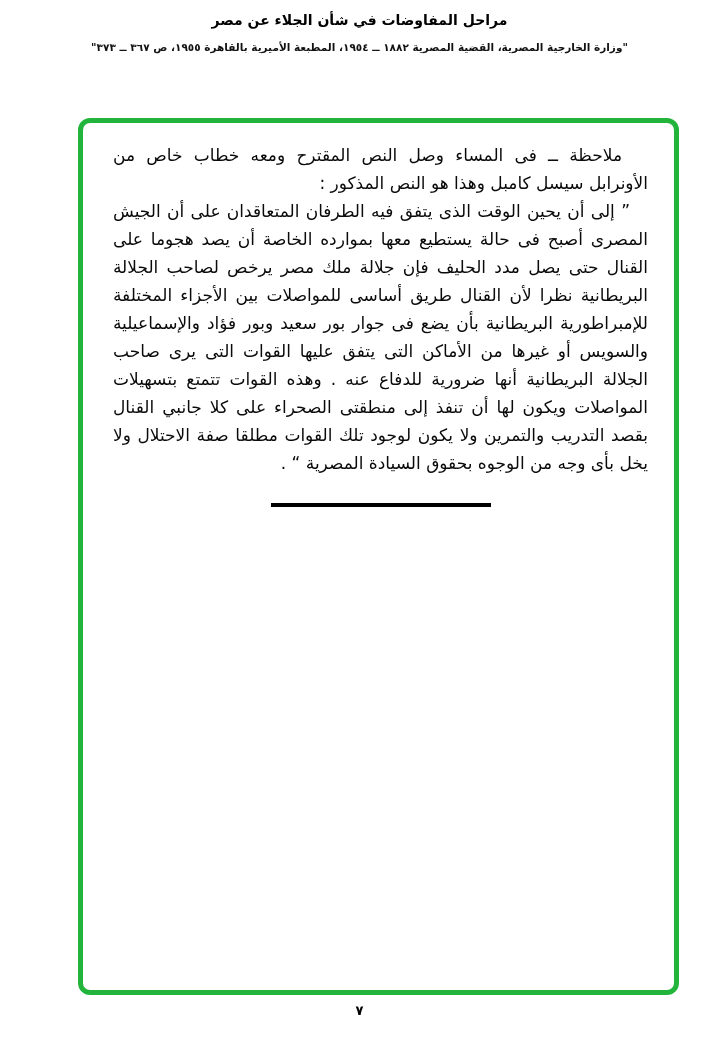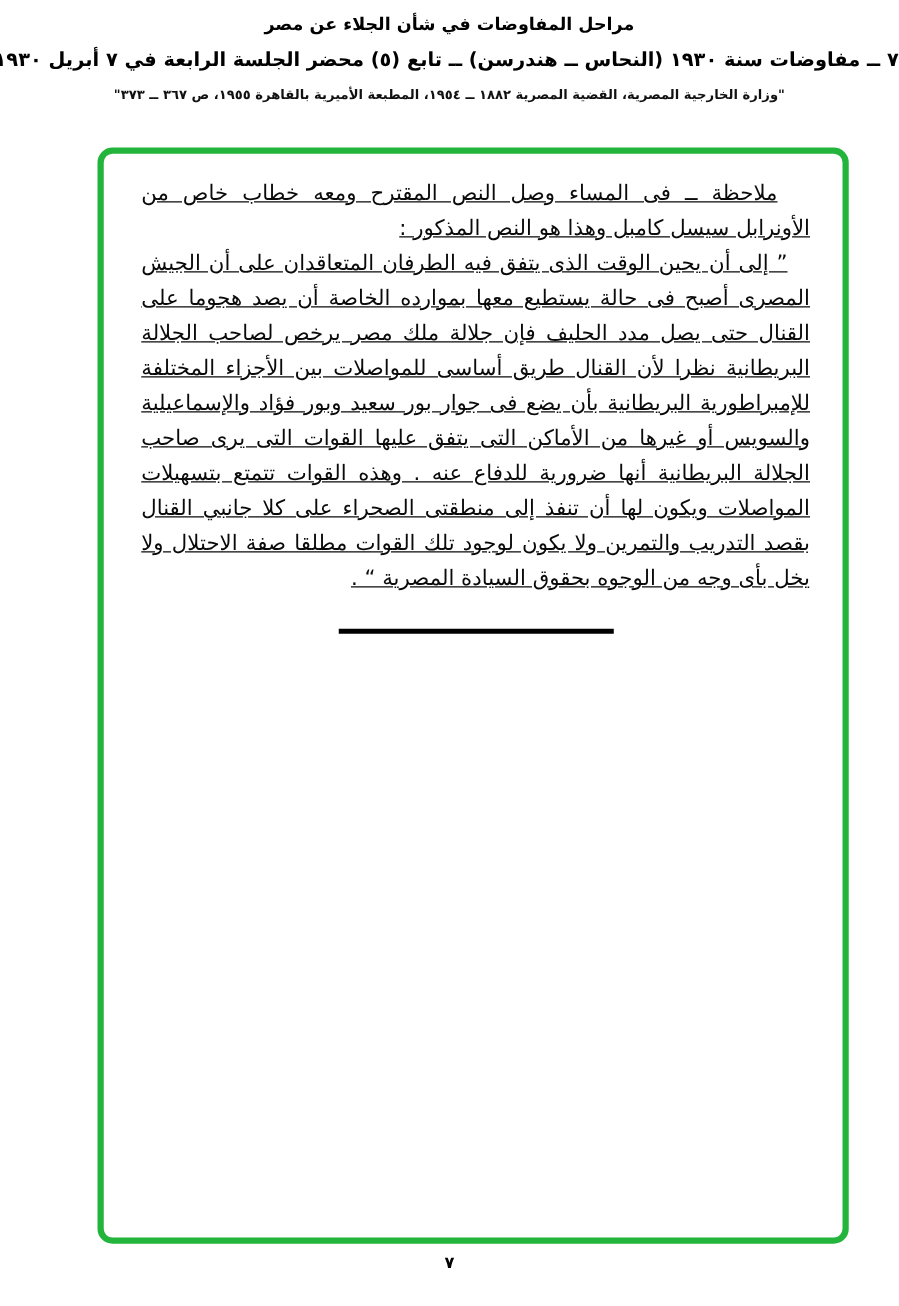--- a/index.html
+++ b/index.html
@@ -54,21 +54,20 @@
     padding: 16px 26px 0 30px;
   }
 
   .note-paragraph,
   .body-paragraph {
     direction: rtl;
     text-align: justify;
     font-size: 17px;
     line-height: 28px;
     color: #0a0a0a;
-    text-decoration: underline;
   }
   .note-paragraph {
     text-indent: 26px;
     margin-top: 2px;
   }
   .body-paragraph {
     text-indent: 18px;
   }
 
   .divider {
@@ -90,21 +89,20 @@
     direction: rtl;
   }
 </style>
 </head>
 <body>
 
 <div class="page">
 
   <header class="header">
     <div class="title">مراحل المفاوضات في شأن الجلاء عن مصر</div>
-    <div class="subtitle">٧ ــ مفاوضات سنة ١٩٣٠ (النحاس ــ هندرسن) ــ تابع (٥) محضر الجلسة الرابعة في ٧ أبريل ١٩٣٠</div>
     <div class="source">"وزارة الخارجية المصرية، القضية المصرية ١٨٨٢ ــ ١٩٥٤، المطبعة الأميرية بالقاهرة ١٩٥٥، ص ٣٦٧ ــ ٣٧٣"</div>
   </header>
 
   <section class="green-box" style="border-color: rgb(35, 180, 60);">
     <p class="note-paragraph">ملاحظة ــ فى المساء وصل النص المقترح ومعه خطاب خاص من الأونرابل سيسل كامبل وهذا هو النص المذكور :</p>
     <p class="body-paragraph">” إلى أن يحين الوقت الذى يتفق فيه الطرفان المتعاقدان على أن الجيش المصرى أصبح فى حالة يستطيع معها بموارده الخاصة أن يصد هجوما على القنال حتى يصل مدد الحليف فإن جلالة ملك مصر يرخص لصاحب الجلالة البريطانية نظرا لأن القنال طريق أساسى للمواصلات بين الأجزاء المختلفة للإمبراطورية البريطانية بأن يضع فى جوار بور سعيد وبور فؤاد والإسماعيلية والسويس أو غيرها من الأماكن التى يتفق عليها القوات التى يرى صاحب الجلالة البريطانية أنها ضرورية للدفاع عنه . وهذه القوات تتمتع بتسهيلات المواصلات ويكون لها أن تنفذ إلى منطقتى الصحراء على كلا جانبي القنال بقصد التدريب والتمرين ولا يكون لوجود تلك القوات مطلقا صفة الاحتلال ولا يخل بأى وجه من الوجوه بحقوق السيادة المصرية “ .</p>
     <hr class="divider" style="background: rgb(0, 0, 0);">
   </section>
 
   <footer class="page-number">

